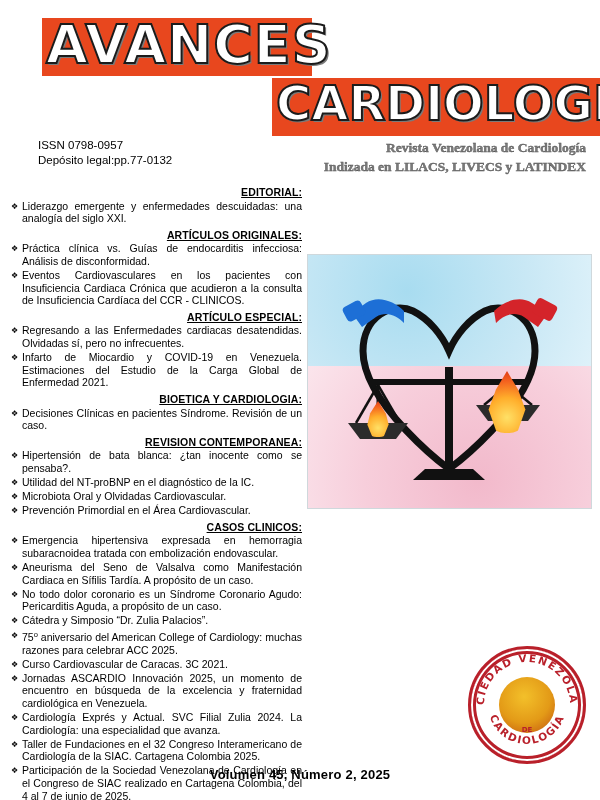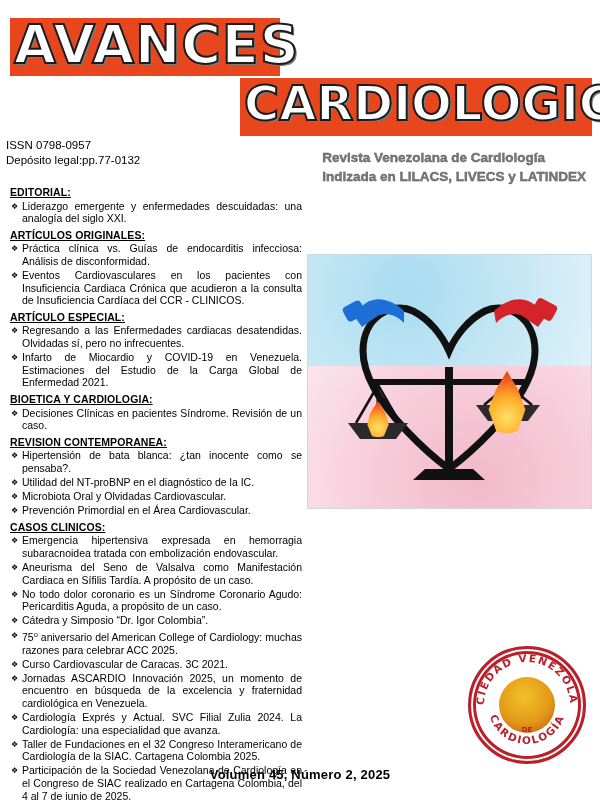--- a/index.html
+++ b/index.html
@@ -20,20 +20,21 @@
     width: 600px;
     height: 800px;
     box-sizing: border-box;
     padding: 0;
   }
 
   
   .masthead {
     position: relative;
     height: 182px;
+    margin-left: 32px;
   }
   .band-top {
     position: absolute;
     left: 10px;
     top: 18px;
     width: 270px;
     height: 58px;
     background: #e8471e;
   }
   .band-bottom {
@@ -74,46 +75,47 @@
     position: absolute;
     left: 6px;
     top: 138px;
     font-size: 11.5px;
     line-height: 15px;
     color: #000;
   }
   .subtitle-block {
     position: absolute;
     right: 14px;
-    top: 148px;
-    text-align: left;
+    top: 138px;
+    text-align: right;
     color: #7a7a7a;
     -webkit-text-stroke: 0.4px #555;
     font-weight: bold;
     font-size: 13.5px;
     line-height: 19px;
-    font-family: Liberation Sans, sans-serif;
+    font-family: Liberation Serif, serif;
   }
 
   
   .content {
     position: relative;
     padding: 0 10px;
   }
   .toc {
     width: 292px;
     font-size: 10.5px;
     line-height: 12.6px;
   }
   .sec-head {
     font-weight: bold;
     text-decoration: underline;
     font-size: 10.5px;
     margin: 4px 0 1px 0;
     letter-spacing: 0.1px;
+    text-align: right;
   }
   ul.items {
     list-style: none;
     margin: 0;
     padding: 0;
   }
   ul.items li {
     position: relative;
     padding-left: 12px;
     margin-bottom: 1.5px;
@@ -266,21 +268,21 @@
           <li><span class="bullet">❖</span><span>Microbiota Oral y Olvidadas Cardiovascular.</span></li>
           <li><span class="bullet">❖</span><span>Prevención Primordial en el Área Cardiovascular.</span></li>
         </ul>
         <div class="sec-head">CASOS CLINICOS:</div>
         <ul class="items">
           <li><span class="bullet">❖</span><span>Emergencia hipertensiva expresada en hemorragia subaracnoidea tratada con embolización endovascular.</span></li>
           <li><span class="bullet">❖</span><span>Aneurisma del Seno de Valsalva como Manifestación Cardiaca en Sífilis Tardía. A propósito de un caso.</span></li>
           <li><span class="bullet">❖</span><span>No todo dolor coronario es un Síndrome Coronario Agudo: Pericarditis Aguda, a propósito de un caso.</span></li>
         </ul>
         <ul class="items">
-          <li><span class="bullet">❖</span><span>Cátedra y Simposio “Dr. Igor Colombia”.</span></li>
+          <li><span class="bullet">❖</span><span>Cátedra y Simposio “Dr. Zulia Palacios”.</span></li>
           <li><span class="bullet">❖</span><span>75<sup>o</sup> aniversario del American College of Cardiology: muchas razones para celebrar ACC 2025.</span></li>
           <li><span class="bullet">❖</span><span>Curso Cardiovascular de Caracas. 3C 2021.</span></li>
           <li><span class="bullet">❖</span><span>Jornadas ASCARDIO Innovación 2025, un momento de encuentro en búsqueda de la excelencia y fraternidad cardiológica en Venezuela.</span></li>
           <li><span class="bullet">❖</span><span>Cardiología Exprés y Actual. SVC Filial Zulia 2024.  La Cardiología: una especialidad que avanza.</span></li>
           <li><span class="bullet">❖</span><span>Taller de Fundaciones en el 32 Congreso Interamericano de Cardiología de la SIAC. Cartagena Colombia 2025.</span></li>
           <li><span class="bullet">❖</span><span>Participación de la Sociedad Venezolana de Cardiología en el Congreso de SIAC realizado en Cartagena Colombia, del 4 al 7 de junio de 2025.</span></li>
         </ul>
       </div>
   </div>
 

